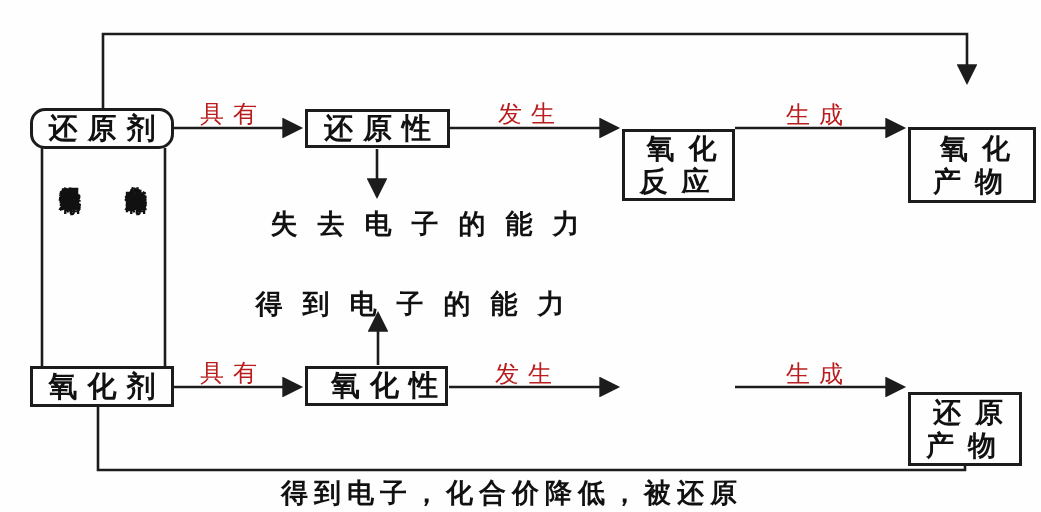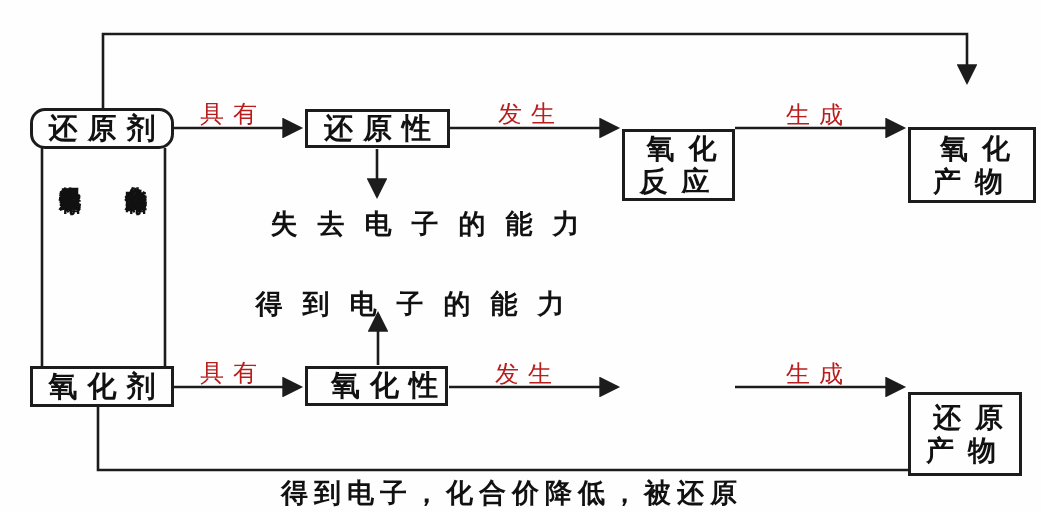--- a/index.html
+++ b/index.html
@@ -115,21 +115,21 @@
 
   <div class="path-label" style="left:512px; top:475px;">得到电子，化合价降低，被还原</div>
 
   <div class="node one-line" style="left:30px; top:108px; width:144px; height:41px;border-radius:15px;">还原剂</div>
   <div class="node one-line" style="left:305px; top:109px; width:145px; height:39px;">还原性</div>
   <div class="node two-line" style="left:622px; top:89px; width:113px; height:72px;">氧化反应</div>
   <div class="node two-line" style="left:908px; top:87px; width:128px; height:76px;">氧化产物</div>
 
   <div class="node one-line" style="left:30px; top:366px; width:144px; height:41px;">氧化剂</div>
   <div class="node one-line" style="left:305px; top:366px; width:143px; height:40px;padding-left:16px;">氧化性</div>
-  <div class="node two-line" style="left:908px; top:352px; width:114px; height:84px;font-family:Liberation Serif, serif;">还原产物</div>
+  <div class="node two-line" style="left:908px; top:352px; width:114px; height:74px;font-family:Liberation Serif, serif;">还原产物</div>
 
   <div class="edge-label" style="left:233px; top:98px;">具有</div>
   <div class="edge-label" style="left:531px; top:98px;">发生</div>
   <div class="edge-label" style="left:819px; top:99px;">生成</div>
 
   <div class="edge-label" style="left:233px; top:357px;">具有</div>
   <div class="edge-label" style="left:528px; top:358px;">发生</div>
   <div class="edge-label" style="left:819px; top:358px;">生成</div>
 
   <div class="ability-label" style="left:435px; top:206px;">失去电子的能力</div>

